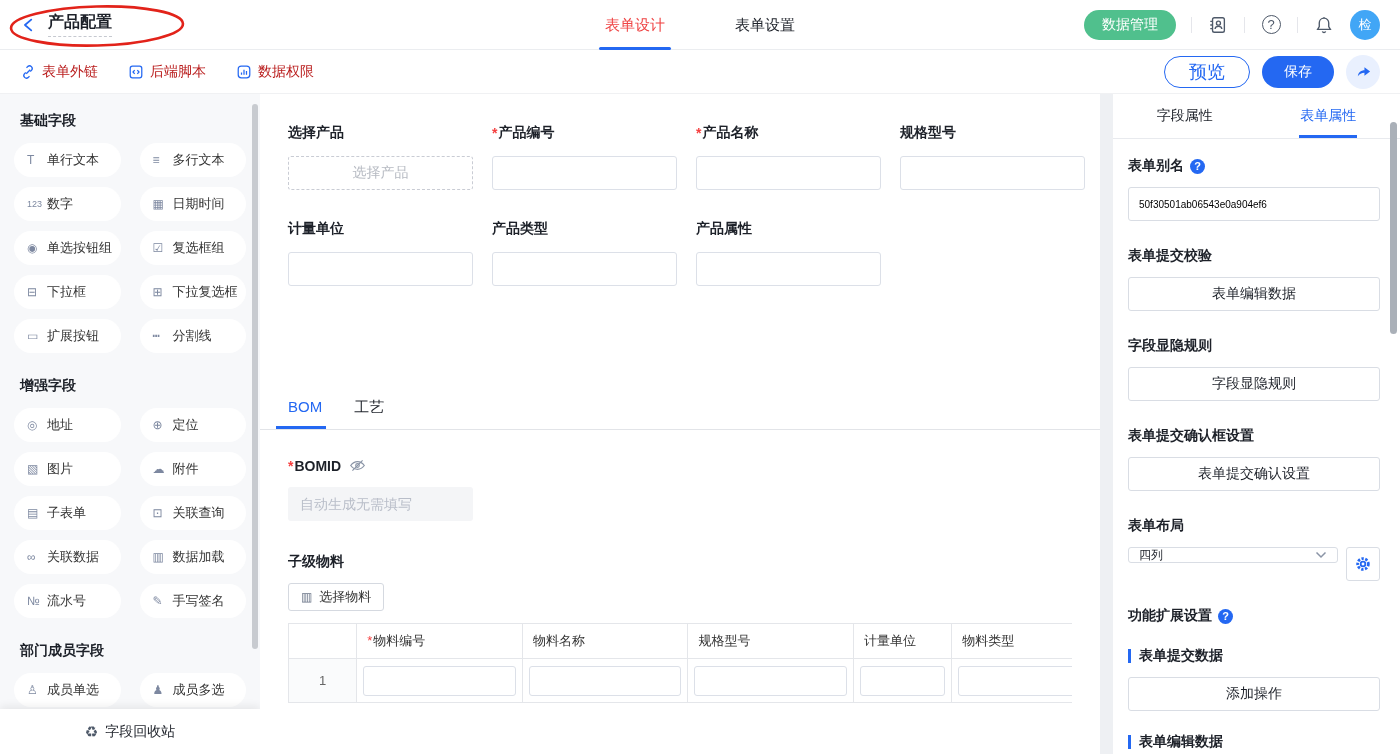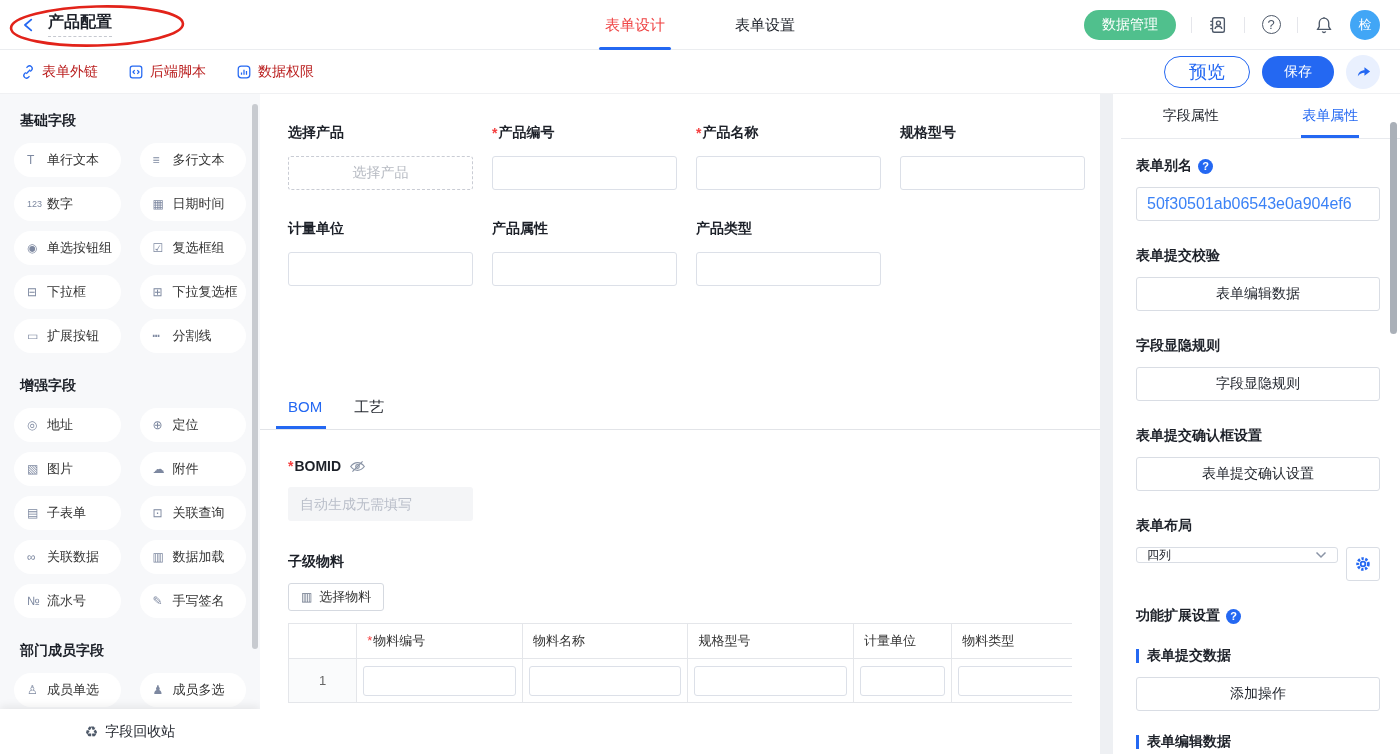--- a/index.html
+++ b/index.html
@@ -72,21 +72,21 @@
     font-size:14px; color:#333; background:#fff; }
   .picker { width:100%; height:34px; border:1px dashed #c9ccd4; border-radius:3px;
     display:flex; align-items:center; justify-content:center; font-size:14px; color:#b6bac2; cursor:pointer; }
   .row2 { margin-top:30px; }
   .sub-tabs { margin-top:112px; display:flex; gap:32px; padding-left:0; }
   .sub-tab { font-size:15px; color:#1d2129; padding-bottom:12px; position:relative; cursor:pointer; }
   .sub-tab.active { color:#2468f2; }
   .sub-tab.active::after { content:""; position:absolute; left:-12px; right:-4px; bottom:0;
     height:3px; background:#2468f2; }
   .canvas-divider { height:1px; background:#e2e4e8; margin:0 -28px; }
-  .bomid-label { margin-top:28px; display:flex; align-items:center; gap:8px;
+  .bomid-label { margin-top:28px; display:flex; gap:8px;
     font-size:14px; font-weight:bold; }
   .bomid-input { margin-top:13px; width:185px; height:34px; background:#f4f5f7; border:none;
     border-radius:3px; padding:0 12px; font-size:14px; color:#333; }
   .bomid-input::placeholder { color:#b9bec9; }
   .finput::placeholder { color:#b9bec9; }
   .sub-title { margin-top:32px; font-size:14px; font-weight:bold; }
   .pick-btn { margin-top:12px; height:28px; display:inline-flex; align-items:center; gap:7px;
     padding:0 12px; border:1px solid #d5d9e0; border-radius:3px; background:#fff;
     font-size:13px; color:#333; cursor:pointer; }
   .pick-btn .picon { color:#6b7588; font-size:12px; }
@@ -95,34 +95,34 @@
   table.sub th, table.sub td { border:1px solid #e4e6ea; }
   table.sub th { height:35px; font-size:13px; font-weight:normal; color:#333;
     text-align:left; padding-left:10px; background:#fff; }
   table.sub td { height:44px; }
   td.idx { text-align:center; font-size:13px; color:#666; background:#fafbfc; }
   .cell-input { width:calc(100% - 12px); height:30px; margin:0 6px; border:1px solid #dce0e8;
     border-radius:3px; display:block; }
 
   
   .panel { width:287px; flex:none; margin-left:13px; background:#fff; position:relative;
-    overflow:hidden; padding:0 0 0 8px; }
+    overflow:hidden; padding:0 0 0 0; }
   .panel-tabs { height:45px; display:flex; border-bottom:1px solid #e8eaee; }
   .panel-tab { flex:1; display:flex; align-items:center; justify-content:center;
     font-size:14px; color:#1d2129; position:relative; cursor:pointer; }
   .panel-tab.active { color:#2468f2; }
   .panel-tab.active::after { content:""; position:absolute; bottom:0; left:50%;
     transform:translateX(-50%); width:58px; height:3px; background:#2468f2; }
   .panel-body { padding:18px 20px 0 15px; }
   .p-heading { font-size:14px; font-weight:bold; display:flex; align-items:center; margin-top:26px; }
   .p-heading.first { margin-top:0; }
   .q-badge { width:15px; height:15px; border-radius:50%; background:#2468f2; color:#fff;
     font-size:11px; display:flex; align-items:center; justify-content:center; margin-left:6px; }
   .p-input { margin-top:12px; width:100%; height:34px; border:1px solid #d9dde4; border-radius:3px;
-    padding:0 10px; font-size:16px; color:#3b82f6; }
+    padding:0 10px; font-size:10px; color:#000000; }
   .p-btn { margin-top:12px; width:100%; height:34px; background:#fff; border:1px solid #d9dde4;
     border-radius:3px; font-size:14px; color:#1d2129; cursor:pointer; }
   .layout-row { margin-top:12px; display:flex; gap:8px; }
   .select { flex:1; height:16px; border:1px solid #d9dde4; border-radius:3px; display:flex;
     align-items:center; justify-content:space-between; padding:0 10px; font-size:12px; cursor:pointer; }
   .gear-btn { width:34px; height:34px; border:1px solid #d9dde4; border-radius:3px; background:#fff;
     display:flex; align-items:center; justify-content:center; cursor:pointer; }
   .ext-label { margin-top:22px; display:flex; align-items:center; gap:8px; font-size:14px; font-weight:bold; }
   .blue-bar { width:3px; height:14px; background:#2468f2; flex:none; }
   .panel-scroll { position:absolute; right:3px; top:28px; width:7px; height:212px;
@@ -352,25 +352,25 @@
         <input class="finput" style="">
       </div>
     </div>
 
     <div class="frow row2">
       <div class="field">
         <div class="flabel">计量单位</div>
         <input class="finput" style="">
       </div>
       <div class="field">
+        <div class="flabel">产品类型</div>
+        <input class="finput" style="">
+      </div>
+      <div class="field">
         <div class="flabel">产品属性</div>
-        <input class="finput" style="">
-      </div>
-      <div class="field">
-        <div class="flabel">产品类型</div>
         <input class="finput" style="">
       </div>
     </div>
 
     <div class="sub-tabs">
       <div class="sub-tab active">BOM</div>
       <div class="sub-tab">工艺</div>
     </div>
     <div class="canvas-divider"></div>
 

